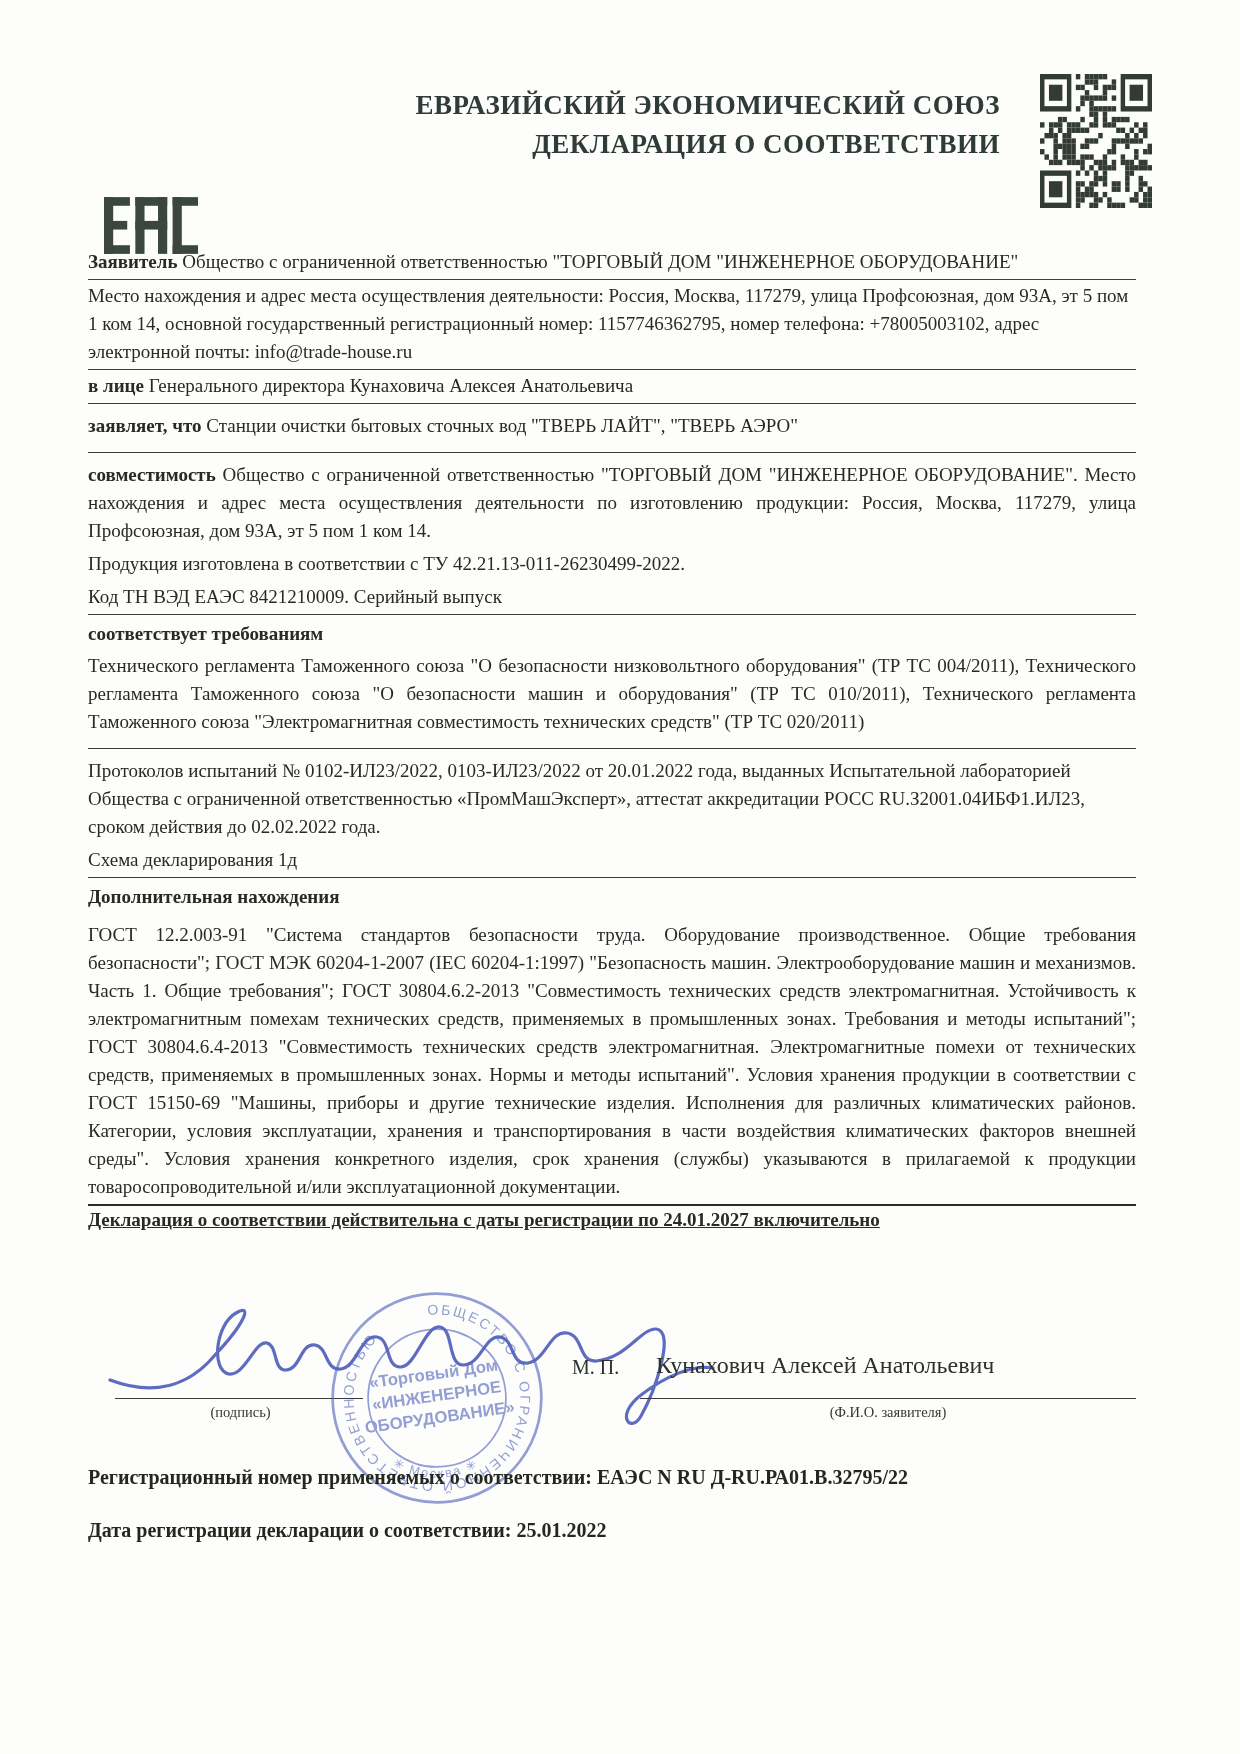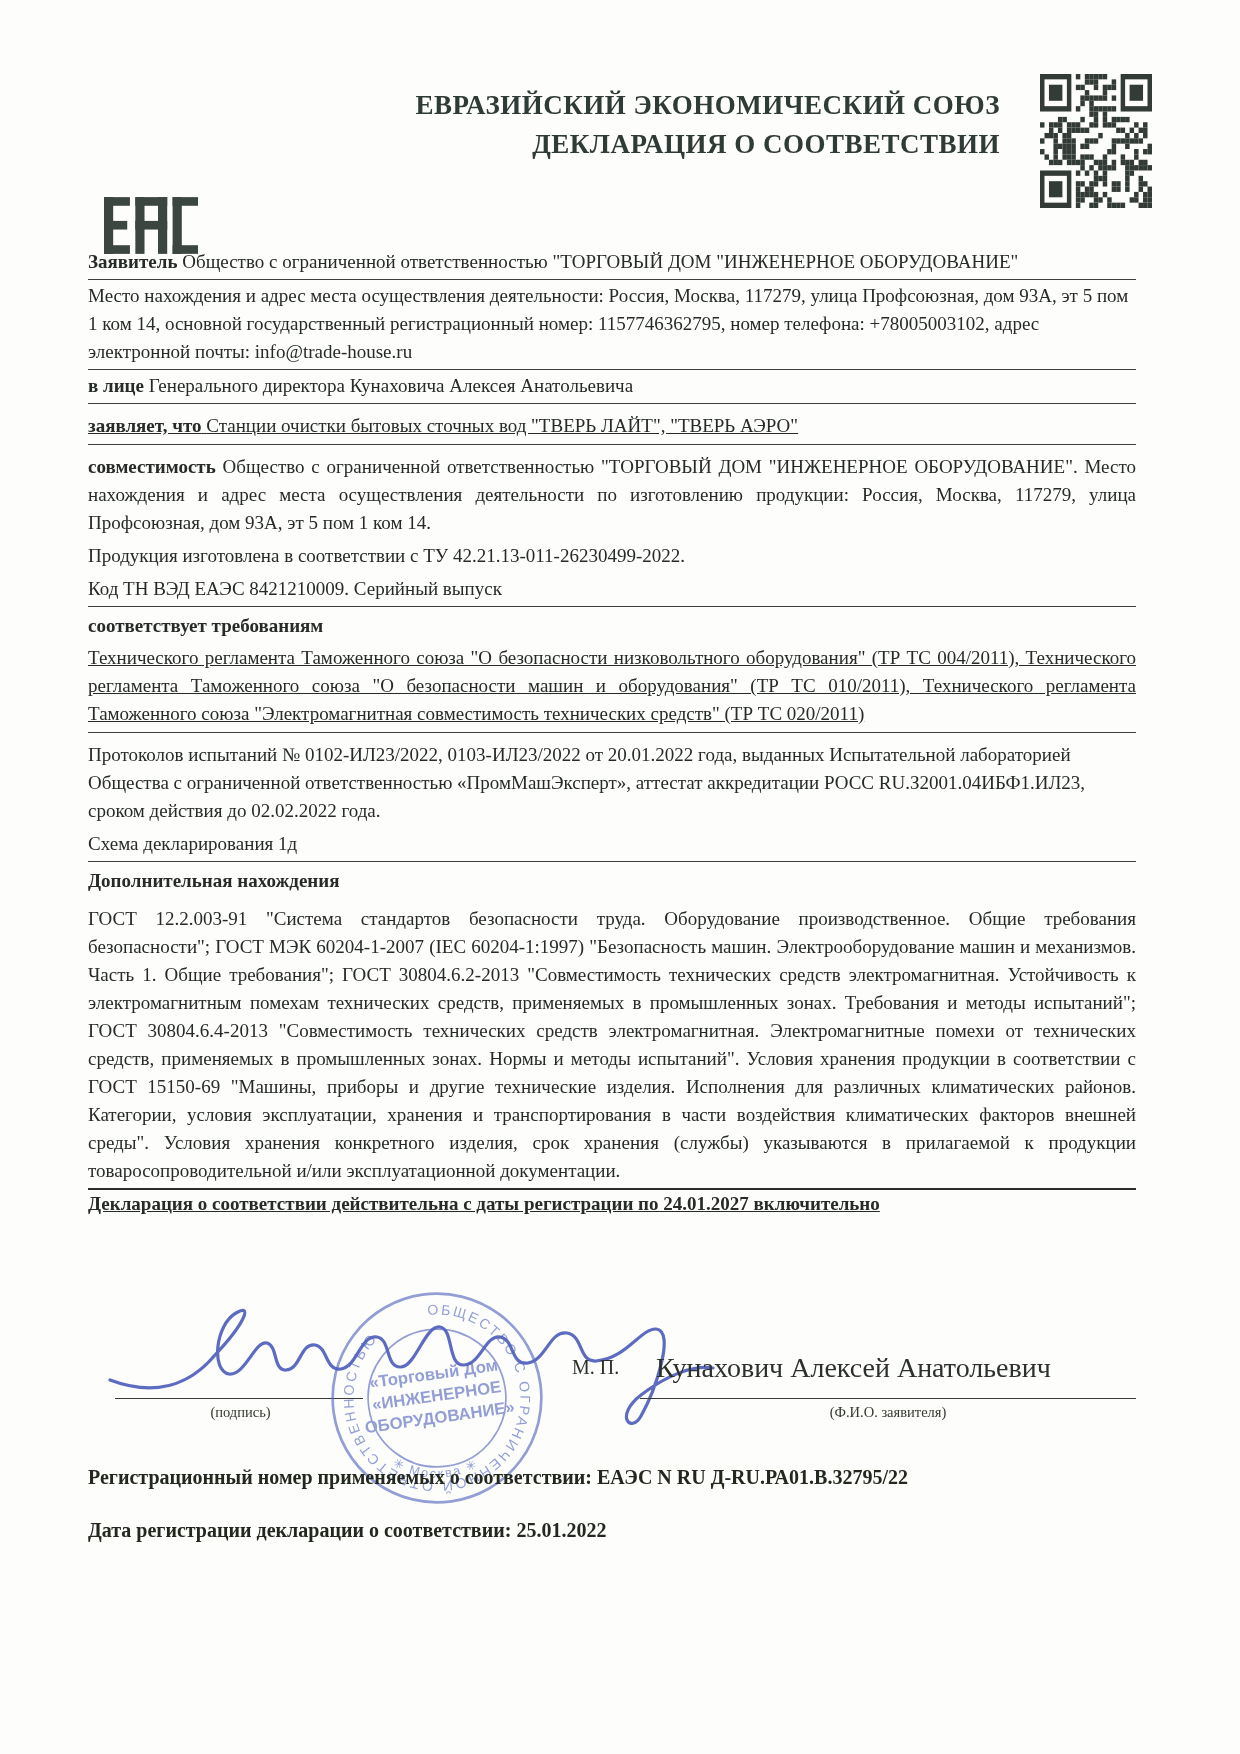--- a/index.html
+++ b/index.html
@@ -26,29 +26,29 @@
     position:absolute;left:88px;top:246px;width:1048px;
     font-size:19px;line-height:28px;
   }
   .sec{padding:2px 0 3px 0;}
   .rule{border-bottom:1.6px solid #3e3e3c;}
   .rule-heavy{border-bottom:2px solid #2c2c2a;}
   .just{text-align:justify;}
   .lbl{font-weight:bold;}
   .hdr{font-weight:bold;padding:5px 0 2px 0;}
   .pt{padding-top:8px;}
-  .pb{padding-bottom:4px;text-decoration:underline;}
+  .pb{padding-bottom:12px;}
   .validity{font-weight:bold;padding-top:0;text-decoration:underline;}
 
   
   .sig-svg{position:absolute;left:95px;top:1295px;width:620px;height:160px;pointer-events:none;}
   .sig-line{position:absolute;left:115px;top:1398px;width:248px;border-top:1.6px solid #3a3a38;}
   .sig-caption{position:absolute;left:118px;top:1404px;width:245px;text-align:center;font-size:14.5px;color:#33382f;}
   .mp{position:absolute;left:572px;top:1356px;font-size:20px;color:#2c312d;}
-  .fio-name{position:absolute;left:656px;top:1352px;width:480px;font-size:28px;color:#2c312d;}
+  .fio-name{position:absolute;left:656px;top:1352px;width:480px;font-size:24px;color:#2c312d;}
   .fio-line{position:absolute;left:640px;top:1398px;width:496px;border-top:1.6px solid #3a3a38;}
   .fio-caption{position:absolute;left:640px;top:1404px;width:496px;text-align:center;font-size:14.5px;color:#33382f;}
   .stamp{position:absolute;left:322px;top:1278px;width:230px;height:240px;opacity:.62;pointer-events:none;transform:rotate(-8deg);}
 
   
   .reg-line{position:absolute;left:88px;top:1466px;width:1060px;font-weight:bold;font-size:20px;color:#23281f;}
   .date-line{position:absolute;left:88px;top:1519px;width:1060px;font-weight:bold;font-size:20px;color:#23281f;}
 </style>
 </head>
 <body>

